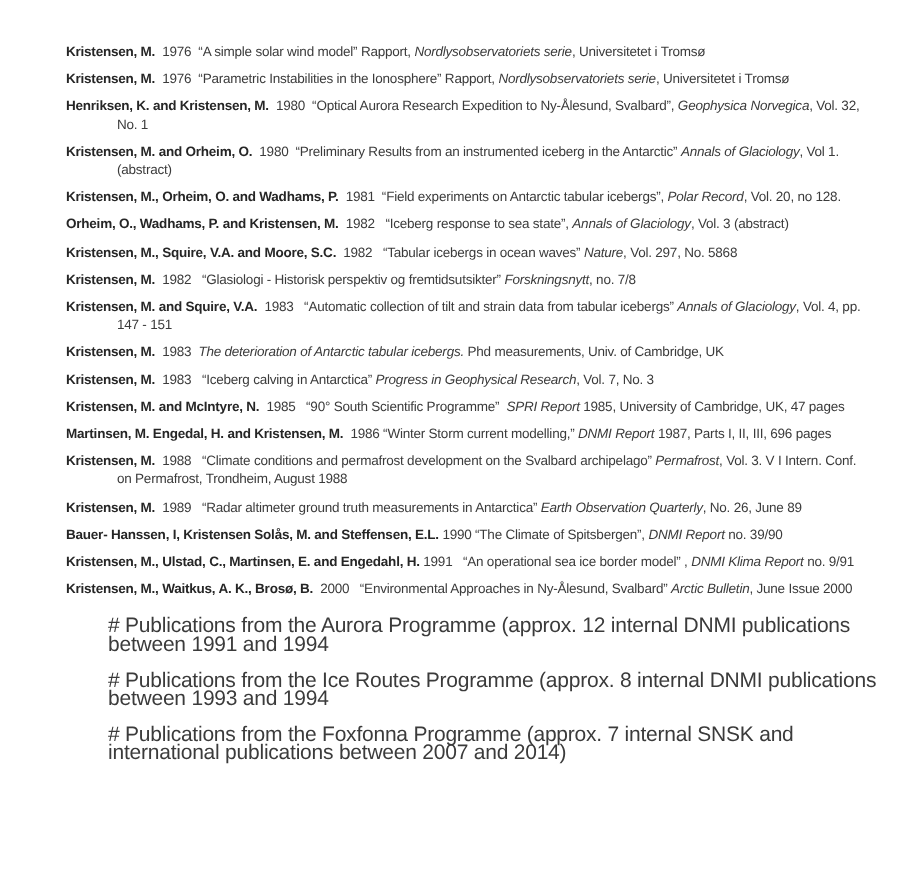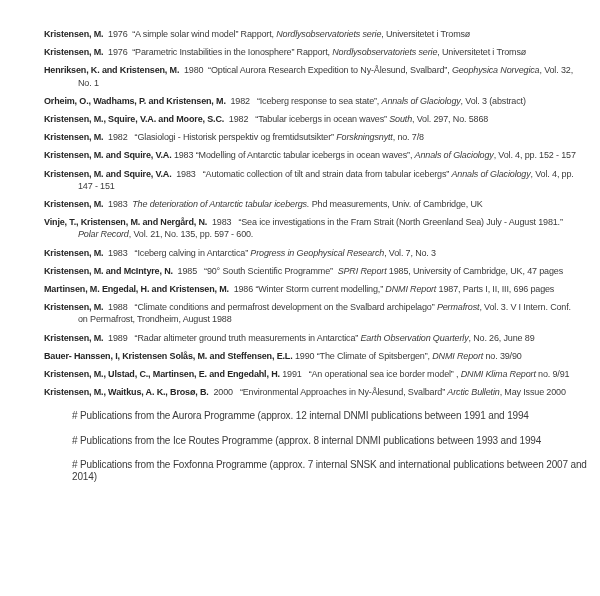--- a/index.html
+++ b/index.html
@@ -29,48 +29,48 @@
   p.entry span.b {
     font-weight: 700;
     color: #262626;
   }
   p.entry span.i {
     font-style: italic;
   }
   p.note {
     margin: 12px 0 0 0;
     padding-left: 34px;
-    font-size: 10px;
+    font-size: 14px;
     line-height: 12.2px;
     letter-spacing: -0.15px;
     white-space: pre-wrap;
   }
 </style>
 </head>
 <body>
 
 <div class="doc">
   <div id="pub-list">
       <p class="entry"><span class="b">Kristensen, M.</span><span class="r">  1976  “A simple solar wind model” Rapport, </span><span class="i">Nordlysobservatoriets serie</span><span class="r">, Universitetet i Tromsø</span></p>
       <p class="entry"><span class="b">Kristensen, M.</span><span class="r">  1976  “Parametric Instabilities in the Ionosphere” Rapport, </span><span class="i">Nordlysobservatoriets serie</span><span class="r">, Universitetet i Tromsø</span></p>
       <p class="entry"><span class="b">Henriksen, K. and Kristensen, M.</span><span class="r">  1980  “Optical Aurora Research Expedition to Ny-Ålesund, Svalbard”, </span><span class="i">Geophysica Norvegica</span><span class="r">, Vol. 32, No. 1</span></p>
+      <p class="entry"><span class="b">Kristensen, M. and Orheim, O.</span><span class="r">  1980  “Preliminary Results from an instrumented iceberg in the Antarctic” </span><span class="i">Annals of Glaciology</span><span class="r">, Vol 1. (abstract)</span></p>
+      <p class="entry"><span class="b">Kristensen, M., Orheim, O. and Wadhams, P.</span><span class="r">  1981  “Field experiments on Antarctic tabular icebergs”, </span><span class="i">Polar Record</span><span class="r">, Vol. 20, no 128.</span></p>
       <p class="entry"><span class="b">Orheim, O., Wadhams, P. and Kristensen, M.</span><span class="r">  1982   “Iceberg response to sea state”, </span><span class="i">Annals of Glaciology</span><span class="r">, Vol. 3 (abstract)</span></p>
-      <p class="entry"><span class="b">Kristensen, M., Squire, V.A. and Moore, S.C.</span><span class="r">  1982   “Tabular icebergs in ocean waves” </span><span class="i">South</span><span class="r">, Vol. 297, No. 5868</span></p>
+      <p class="entry"><span class="b">Kristensen, M., Squire, V.A. and Moore, S.C.</span><span class="r">  1982   “Tabular icebergs in ocean waves” </span><span class="i">Nature</span><span class="r">, Vol. 297, No. 5868</span></p>
       <p class="entry"><span class="b">Kristensen, M.</span><span class="r">  1982   “Glasiologi - Historisk perspektiv og fremtidsutsikter” </span><span class="i">Forskningsnytt</span><span class="r">, no. 7/8</span></p>
-      <p class="entry"><span class="b">Kristensen, M. and Squire, V.A.</span><span class="r"> 1983 “Modelling of Antarctic tabular icebergs in ocean waves”, </span><span class="i">Annals of Glaciology</span><span class="r">, Vol. 4, pp. 152 - 157</span></p>
       <p class="entry"><span class="b">Kristensen, M. and Squire, V.A.</span><span class="r">  1983   “Automatic collection of tilt and strain data from tabular icebergs” </span><span class="i">Annals of Glaciology</span><span class="r">, Vol. 4, pp. 147 - 151</span></p>
       <p class="entry"><span class="b">Kristensen, M.</span><span class="r">  1983  </span><span class="i">The deterioration of Antarctic tabular icebergs.</span><span class="r"> Phd measurements, Univ. of Cambridge, UK</span></p>
-      <p class="entry"><span class="b">Vinje, T., Kristensen, M. and Nergård, N.</span><span class="r">  1983   “Sea ice investigations in the Fram Strait (North Greenland Sea) July - August 1981.” </span><span class="i">Polar Record</span><span class="r">, Vol. 21, No. 135, pp. 597 - 600.</span></p>
       <p class="entry"><span class="b">Kristensen, M.</span><span class="r">  1983   “Iceberg calving in Antarctica” </span><span class="i">Progress in Geophysical Research</span><span class="r">, Vol. 7, No. 3</span></p>
       <p class="entry"><span class="b">Kristensen, M. and McIntyre, N.</span><span class="r">  1985   “90° South Scientific Programme”  </span><span class="i">SPRI Report</span><span class="r"> 1985, University of Cambridge, UK, 47 pages</span></p>
       <p class="entry"><span class="b">Martinsen, M. Engedal, H. and Kristensen, M.</span><span class="r">  1986 “Winter Storm current modelling,” </span><span class="i">DNMI Report</span><span class="r"> 1987, Parts I, II, III, 696 pages</span></p>
       <p class="entry"><span class="b">Kristensen, M.</span><span class="r">  1988   “Climate conditions and permafrost development on the Svalbard archipelago” </span><span class="i">Permafrost</span><span class="r">, Vol. 3. V I Intern. Conf. on Permafrost, Trondheim, August 1988</span></p>
       <p class="entry"><span class="b">Kristensen, M.</span><span class="r">  1989   “Radar altimeter ground truth measurements in Antarctica” </span><span class="i">Earth Observation Quarterly</span><span class="r">, No. 26, June 89</span></p>
       <p class="entry"><span class="b">Bauer- Hanssen, I, Kristensen Solås, M. and Steffensen, E.L.</span><span class="r"> 1990 “The Climate of Spitsbergen”, </span><span class="i">DNMI Report</span><span class="r"> no. 39/90</span></p>
       <p class="entry"><span class="b">Kristensen, M., Ulstad, C., Martinsen, E. and Engedahl, H.</span><span class="r"> 1991   “An operational sea ice border model” , </span><span class="i">DNMI Klima Report</span><span class="r"> no. 9/91</span></p>
-      <p class="entry"><span class="b">Kristensen, M., Waitkus, A. K., Brosø, B.</span><span class="r">  2000   “Environmental Approaches in Ny-Ålesund, Svalbard” </span><span class="i">Arctic Bulletin</span><span class="r">, May Issue 2000</span></p>
+      <p class="entry"><span class="b">Kristensen, M., Waitkus, A. K., Brosø, B.</span><span class="r">  2000   “Environmental Approaches in Ny-Ålesund, Svalbard” </span><span class="i">Arctic Bulletin</span><span class="r">, June Issue 2000</span></p>
     </div>
   <div id="note-list">
       <p class="note"># Publications from the Aurora Programme (approx. 12 internal DNMI publications between 1991 and 1994</p>
       <p class="note"># Publications from the Ice Routes Programme (approx. 8 internal DNMI publications between 1993 and 1994</p>
       <p class="note"># Publications from the Foxfonna Programme (approx. 7 internal SNSK and international publications between 2007 and 2014)</p>
     </div>
 </div>
 
 </body></html>

